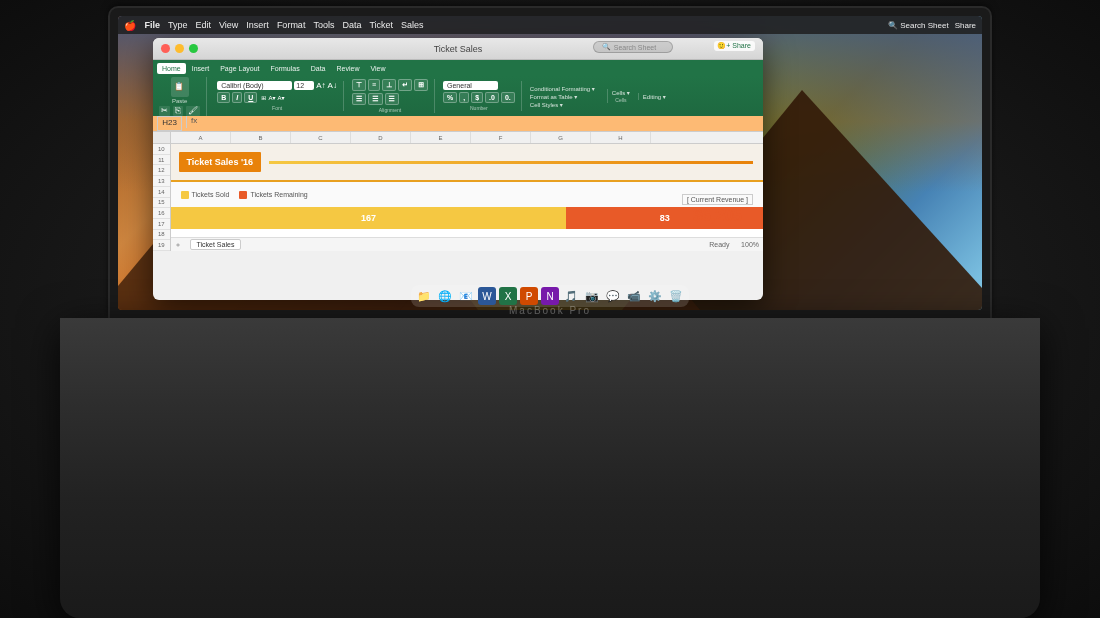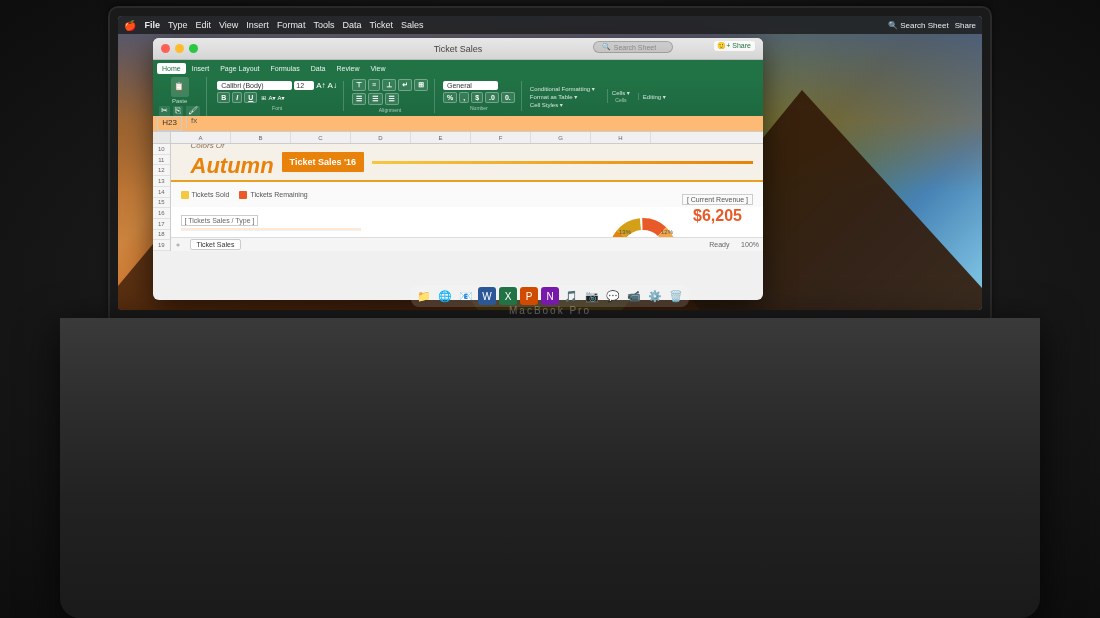--- a/index.html
+++ b/index.html
@@ -778,39 +778,43 @@
               <div class="row-header">15</div>
               <div class="row-header">16</div>
               <div class="row-header">17</div>
               <div class="row-header">18</div>
               <div class="row-header">19</div>
             </div>
 
             <div class="ticket-sales-sheet">
 
               <div class="ts-header">
-                <div style="display:flex;flex-direction:column;margin-left:10px">
-                  <span class="ts-colors-of">Colors Of</span>
-                  <span class="ts-autumn">Autumn</span>
-                </div>
                 <div class="ts-title-box">Ticket Sales '16</div>
                 <div class="ts-title-line"></div>
               </div>
 
               <div class="ts-stats">
                 <div class="ts-legend-item">
                   <div class="ts-legend-dot" style="background:#F5C842"></div>
                   <span>Tickets Sold</span>
                 </div>
                 <div class="ts-legend-item">
                   <div class="ts-legend-dot" style="background:#E85A28"></div>
                   <span>Tickets Remaining</span>
                 </div>
               </div>
 
+              <div class="ts-bars">
+                <div class="ts-bar-sold">
+                  <span>167</span>
+                </div>
+                <div class="ts-bar-remaining">
+                  <span>83</span>
+                </div>
+              </div>
 
               <div class="ts-revenue">
                 <div class="ts-revenue-label">[ Current Revenue ]</div>
                 <div class="ts-revenue-amount">$6,205</div>
               </div>
 
               <div style="display:flex;position:relative">
 
                 <div class="ts-table-section">
                   <div class="ts-table-header">[ Tickets Sales / Type ]</div>

